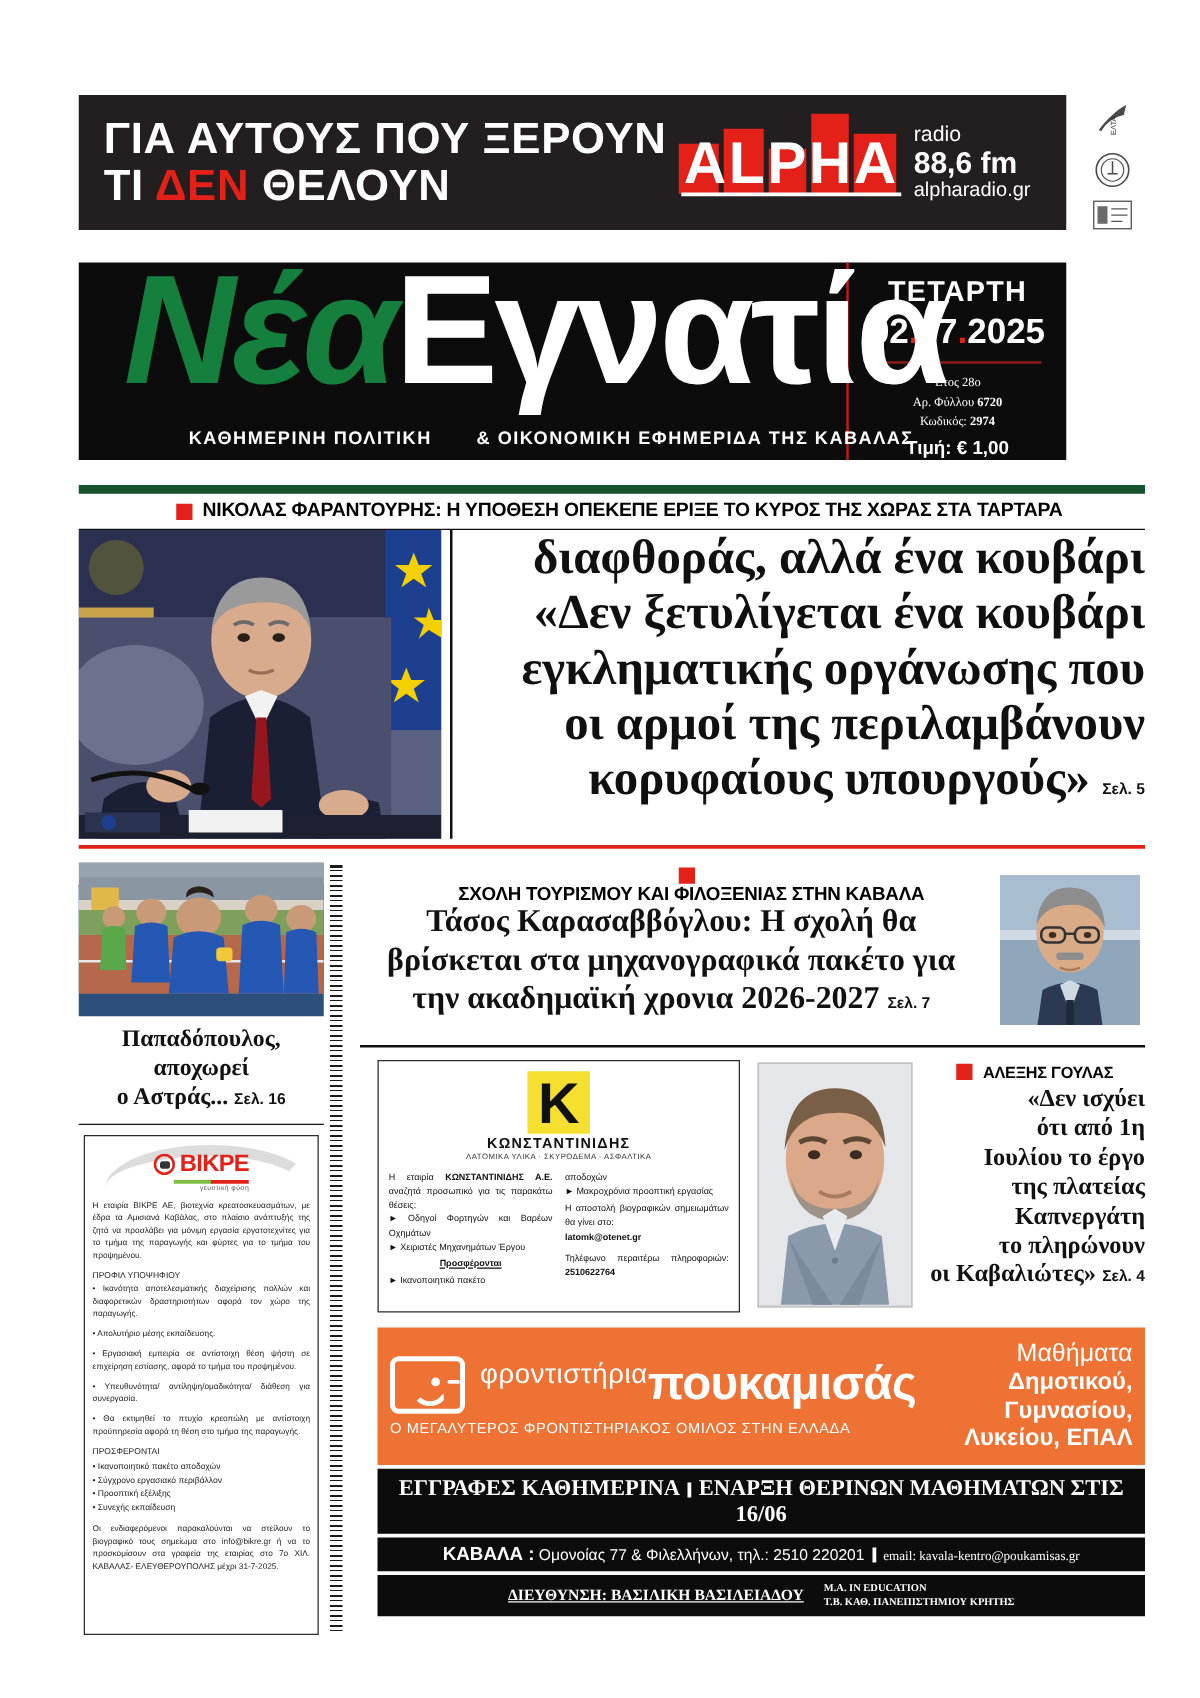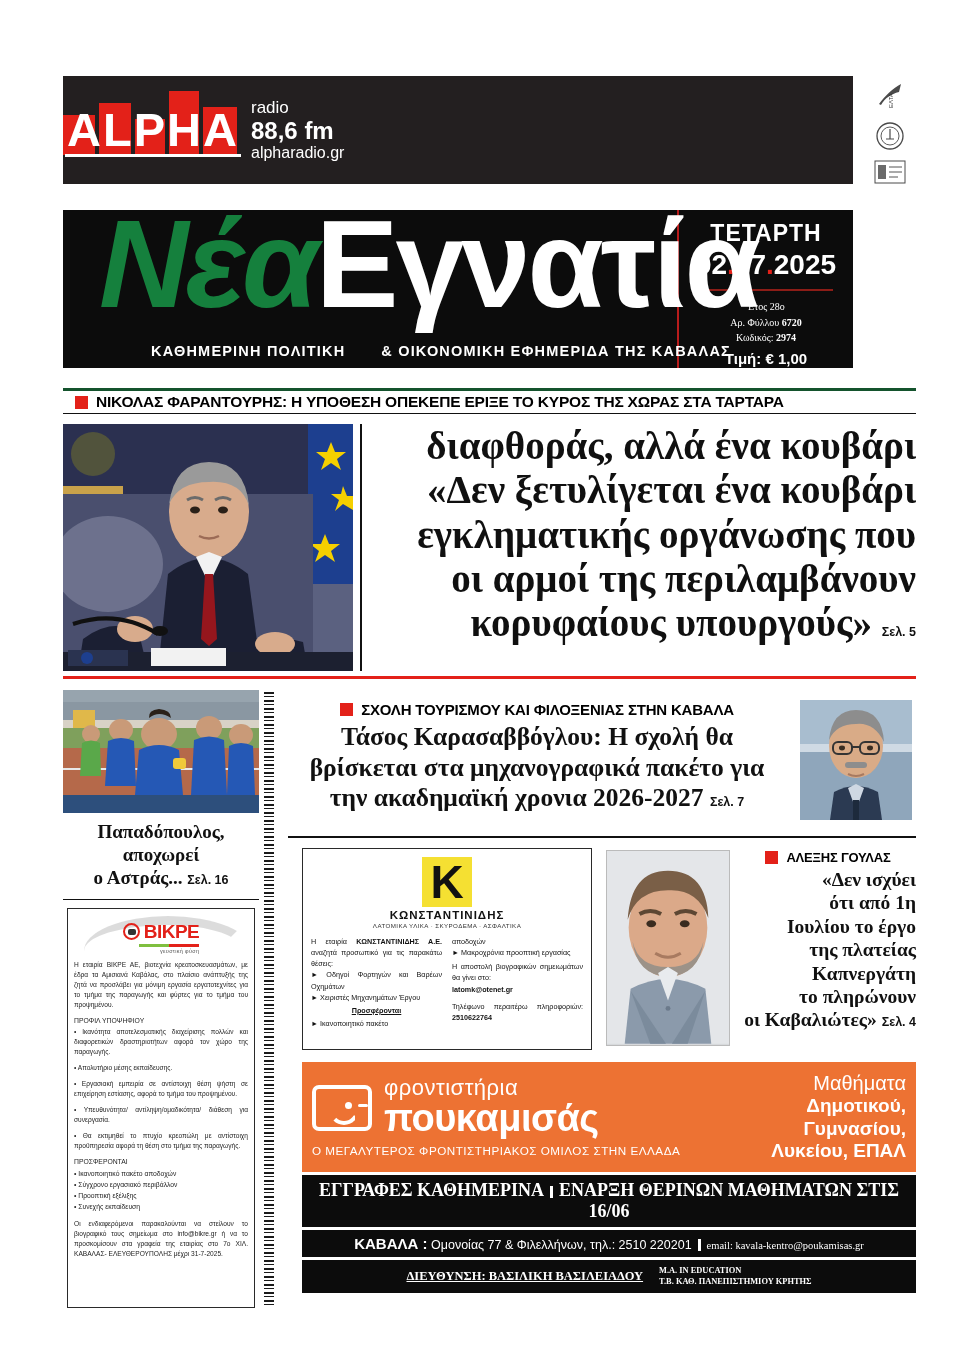--- a/index.html
+++ b/index.html
@@ -70,23 +70,23 @@
   .md-day { font-size: 23px; font-weight: bold; letter-spacing: 1px; }
   .md-date { font-size: 28px; font-weight: bold; letter-spacing: 0px; margin-top: 2px; }
   .md-date .dot { color: #e32119; }
   .md-rule { height: 2px; background: #8c1d17; margin: 8px 14px 8px 14px; }
   .md-small { font-size: 10px; line-height: 1.55; font-family: Liberation Serif, serif; }
   .md-small b { font-weight: bold; }
   .md-price { font-size: 15px; font-weight: bold; margin-top: 4px; }
 
   
   .lead-kicker {
-    position: absolute; left: 63px; top: 388px; width: 853px; height: 26px;
-    border-top: 3px solid #14532d; border-bottom: 1.5px solid #111;
-    display: flex; align-items: center; padding-left: 12px;
+    position: absolute; left: 63px; top: 388px; width: 853px; height: 36px;
+    border-top: 7px solid #14532d; border-bottom: 1.5px solid #111;
+    display: flex; align-items: center; padding-left: 12px; justify-content: center;
   }
   .sq { width: 13px; height: 13px; background: #e32119; margin-right: 8px; flex: 0 0 auto; }
   .lead-kicker-txt { font-size: 15.5px; font-weight: bold; letter-spacing: -0.2px; white-space: nowrap; }
 
   .lead-photo {
     position: absolute; left: 63px; top: 424px; width: 290px; height: 247px;
     overflow: hidden; background: #3a4060;
   }
   .lead-head {
     position: absolute; left: 360px; top: 424px; width: 556px; height: 247px;
@@ -138,22 +138,22 @@
   .bikre-dot:after { content:""; position:absolute; left:3px; top:4px; width:8px; height:6px; background:#333; border-radius:2px; }
   .bikre-name { font-size: 19px; font-weight: bold; color: #e32119; letter-spacing: -0.5px; }
   .bikre-tag { font-size: 5.5px; color: #555; text-align: right; margin-top: 1px; letter-spacing: .3px;}
   .bikre-bar { width: 60px; height: 3px; margin: 1px 0 0 auto;
     background: linear-gradient(to right,#7fbf3f 0 50%, #e32119 50% 100%); }
   .bk-p { font-size: 6.6px; line-height: 1.52; color: #222; text-align: justify; margin-bottom: 6px; }
   .bk-h { font-size: 6.8px; line-height: 1.5; color: #222; margin-bottom: 1px; }
 
   
   .tour-kicker {
-    position: absolute; left: 288px; top: 697px; width: 498px; height: 24px;
-    display: flex; align-items: center; justify-content: center;
+    position: absolute; left: 304px; top: 697px; width: 498px; height: 24px;
+    display: flex; align-items: center; justify-content: center; flex-direction: column;
   }
   .tour-kicker-txt { font-size: 15px; font-weight: bold; letter-spacing: -0.2px; }
   .tour-head {
     position: absolute; left: 288px; top: 722px; width: 498px;
     font-family: "Liberation Serif", serif; font-weight: bold;
     font-size: 25.5px; line-height: 1.2; text-align: center; color: #111;
   }
   .tour-photo {
     position: absolute; left: 800px; top: 700px; width: 112px; height: 120px;
     overflow: hidden; background: #7a8fa6;
@@ -198,21 +198,21 @@
   .pk-row { display: flex; align-items: center; }
   .pk-face {
     width: 60px; height: 46px; border: 4px solid #fff; border-radius: 7px;
     position: relative; flex: 0 0 auto; margin-right: 12px;
   }
   .pk-eye { position:absolute; width:7px; height:7px; background:#fff; border-radius:50%; top:13px; left:29px; }
   .pk-wink { position:absolute; width:10px; height:3px; background:#fff; border-radius:2px; top:15px; left:42px; }
   .pk-smile { position:absolute; left:13px; top:18px; width:30px; height:18px;
     border:4px solid #fff; border-top-color:transparent; border-left-color:transparent; border-right-color:transparent;
     border-radius:0 0 30px 30px; }
-  .pk-words { display: flex; flex-direction: column; }
+  .pk-words { display: flex; flex-direction: row; }
   .pk-w1 { color:#fff; font-size: 22px; letter-spacing:.5px; line-height:1; }
   .pk-w2 { color:#fff; font-size: 38px; font-weight: bold; letter-spacing:-.5px; line-height:1.05; }
   .pk-sub { color:#fff; font-size: 11.7px; letter-spacing: .5px; margin-top: 5px; }
   .pk-right { width: 180px; text-align: right; color:#fff; line-height: 1.2; }
   .pk-r1 { font-size: 20px; }
   .pk-r2 { font-size: 19px; font-weight: bold; }
   .pouk-bar {
     background: #0c0c0c; color:#fff; text-align:center;
     margin-top: 3px; padding: 5px 4px; font-family:"Liberation Serif", serif;
   }
@@ -228,20 +228,24 @@
 
   
   .ph { position:absolute; inset:0; }
 </style>
 </head>
 <body>
 
 <div class="page">
 
   <div class="topbanner">
+    <div class="tb-left">
+      <div class="tb-l1">ΓΙΑ ΑΥΤΟΥΣ ΠΟΥ ΞΕΡΟΥΝ</div>
+      <div class="tb-l2"><span>ΤΙ </span><span class="red">ΔΕΝ</span><span> ΘΕΛΟΥΝ</span></div>
+    </div>
     <div class="tb-right">
       <div class="alpha-logo">
         <div class="alpha-bars">
           <div class="abar" style="left:0px;width:32px;height:40px;"></div>
           <div class="abar" style="left:36px;width:32px;height:52px;"></div>
           <div class="abar" style="left:72px;width:30px;height:36px;"></div>
           <div class="abar" style="left:106px;width:30px;height:64px;"></div>
           <div class="abar" style="left:140px;width:34px;height:48px;"></div>
         </div>
         <div class="alpha-text">

